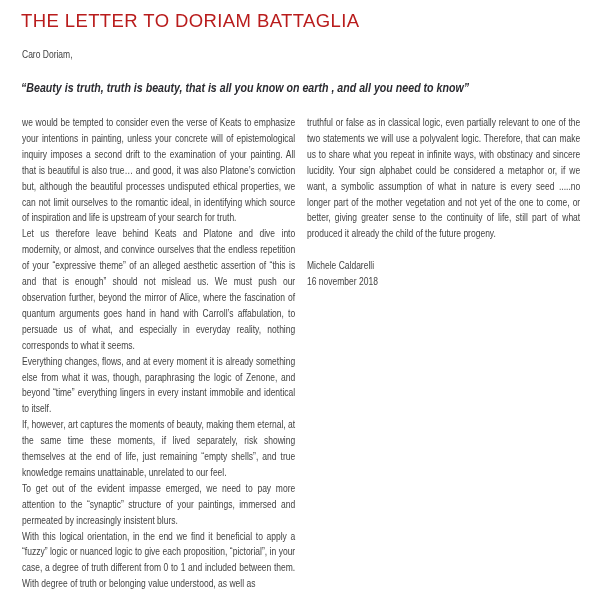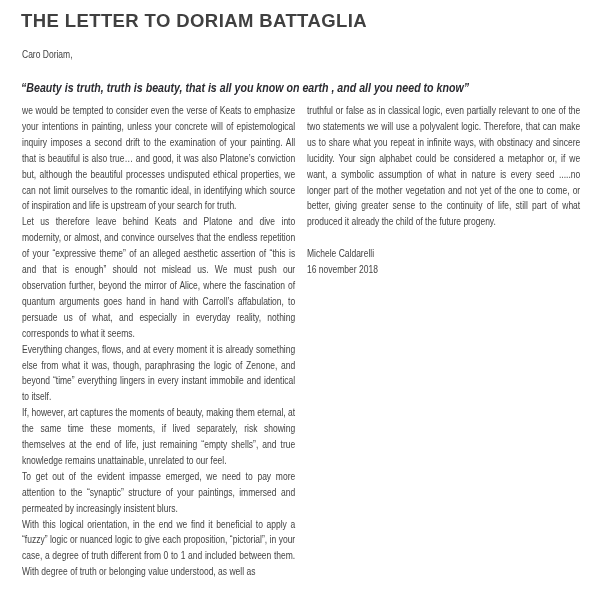--- a/index.html
+++ b/index.html
@@ -6,23 +6,23 @@
   html, body {
     width: 602px; height: 610px;
     background: #ffffff;
     overflow: hidden;
     font-family: "Liberation Sans", sans-serif;
   }
   .page { position: relative; width: 602px; height: 610px; background: #ffffff; }
 
   .title {
     position: absolute; left: 21px; top: 10px;
-    font-size: 18.5px; font-weight: 700;
+    font-size: 18.5px; font-weight: 400;
     letter-spacing: 0.4px;
-    color: #404040;
+    color: #b91c1c;
     white-space: nowrap;
   }
 
   
   .condensed {
     transform: scaleX(0.818);
     transform-origin: 0 0;
     width: 334px;
   }
 
@@ -34,21 +34,21 @@
 
   .quote {
     position: absolute; left: 21px; top: 80px;
     width: 660px;
     font-size: 13px; font-weight: 700; font-style: italic;
     color: #2b2b30;
     white-space: nowrap;
   }
 
   .columns {
-    position: absolute; left: 22px; top: 103px;
+    position: absolute; left: 22px; top: 115px;
     width: 560px; height: 492px;
     overflow: hidden;
   }
   .col {
     position: absolute; top: 0;
     font-size: 10.4px; line-height: 15.9px;
     color: #424242;
     text-align: justify;
   }
   .col-left  { left: 0; }

